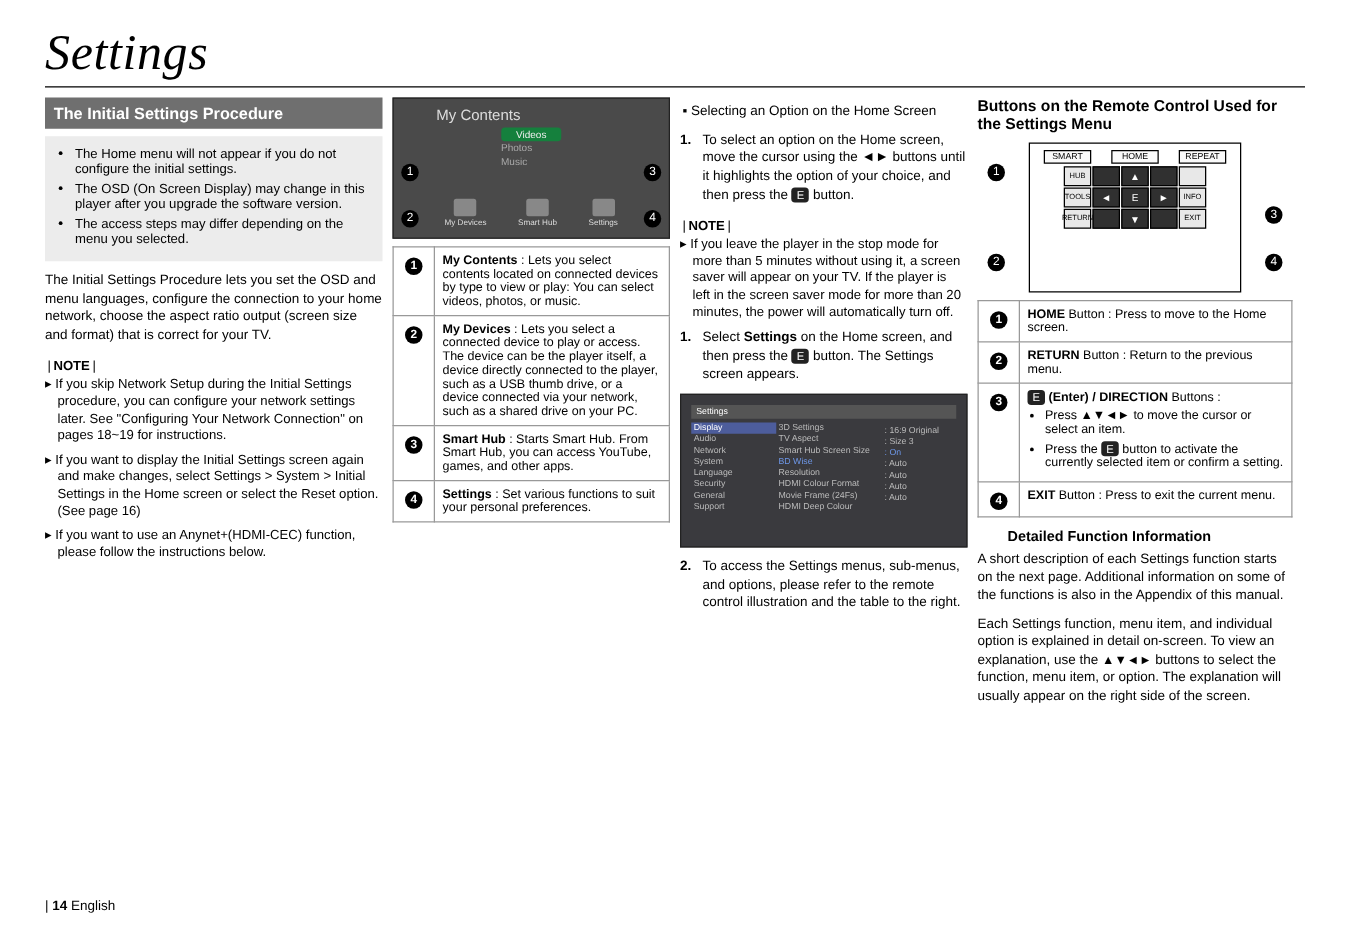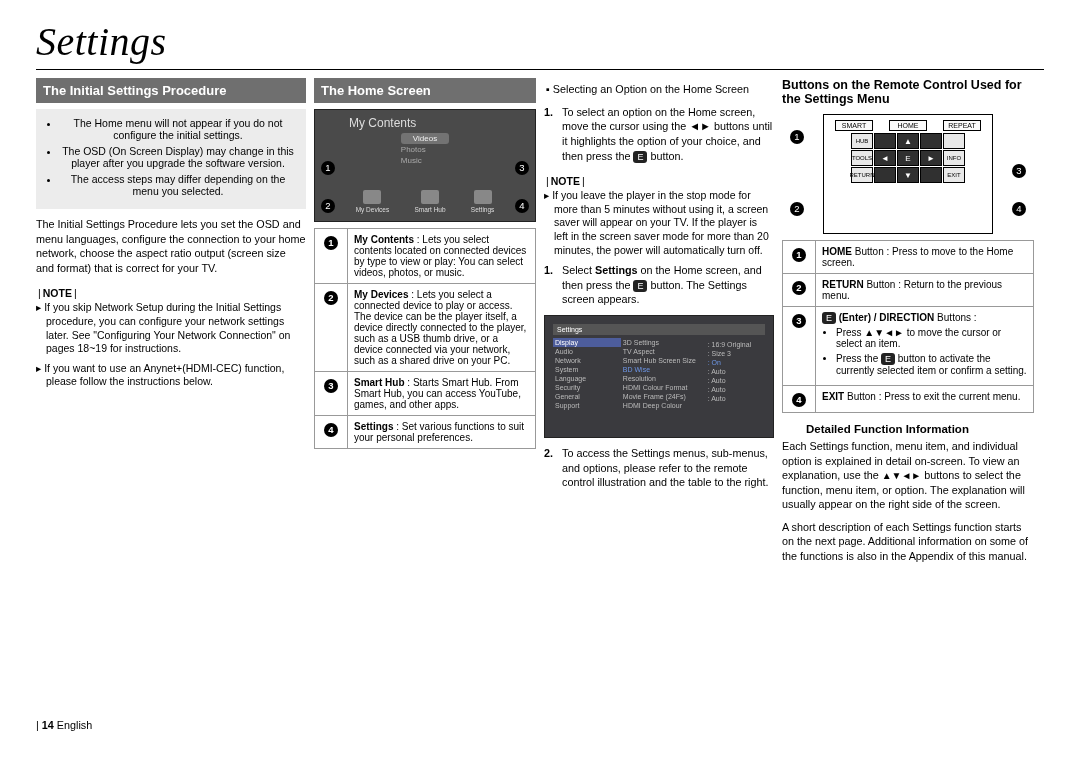--- a/index.html
+++ b/index.html
@@ -47,21 +47,20 @@
     font-weight: bold;
     font-size: 13px;
     padding: 5px 7px;
     margin: 0 0 6px;
   }
   .boxed {
     background: #ececec;
     padding: 8px 10px;
     font-size: 10.5px;
     margin-bottom: 8px;
-    text-align: center;
   }
   .boxed ul, ul.bulleted { margin: 0; padding-left: 14px; }
   .boxed li, ul.bulleted li { margin-bottom: 4px; }
   .body-text { font-size: 10.8px; line-height: 1.35; margin: 0 0 8px; }
   .note-label {
     font-size: 10.5px;
     font-weight: bold;
     margin: 4px 0 2px;
   }
   .note-label::before, .note-label::after {
@@ -139,29 +138,29 @@
       <div class="boxed">
         <ul class="bulleted">
           <li>The Home menu will not appear if you do not configure the initial settings.</li>
           <li>The OSD (On Screen Display) may change in this player after you upgrade the software version.</li>
           <li>The access steps may differ depending on the menu you selected.</li>
         </ul>
       </div>
       <p class="body-text">The Initial Settings Procedure lets you set the OSD and menu languages, configure the connection to your home network, choose the aspect ratio output (screen size and format) that is correct for your TV.</p>
       <div class="note-label">NOTE</div>
       <p class="note-item">If you skip Network Setup during the Initial Settings procedure, you can configure your network settings later. See "Configuring Your Network Connection" on pages 18~19 for instructions.</p>
+      <p class="note-item">If you want to display the Initial Settings screen again and make changes, select Settings &gt; System &gt; Initial Settings in the Home screen or select the Reset option. (See page 16)</p>
       <p class="note-item">If you want to use an Anynet+(HDMI-CEC) function, please follow the instructions below.</p>
     </div>
 
     <div class="col c2">
-      <div class="section-bar">The Home Screen</div>
       <div class="screen">
         <div class="title-t">My Contents</div>
         <div class="menu-s">
-          <div style="background:#737373;color:#eee;padding:0 12px;border-radius:3px;">Videos</div>
+          <div style="background:#15803d;color:#eee;padding:0 12px;border-radius:3px;">Videos</div>
           <div>Photos</div>
           <div>Music</div>
         </div>
         <div class="iconrow">
           <span>
               <i></i>
               <span>My Devices</span>
             </span>
           <span>
               <i></i>
@@ -313,25 +312,25 @@
           </td>
         </tr>
         <tr>
           <td class="num"><span class="circ-num">4</span></td>
           <td><b>EXIT</b><span> Button : Press to exit the current menu.</span></td>
         </tr>
       </tbody>
         </table>
 
       <p class="subhead sm" style="margin-top:10px;padding-left:24px;">Detailed Function Information</p>
+      <p class="body-text">A short description of each Settings function starts on the next page. Additional information on some of the functions is also in the Appendix of this manual.</p>
       <p class="body-text">
         <span>Each Settings function, menu item, and individual option is explained in detail on-screen. To view an explanation, use the</span>
         <span class="tri">▲▼◄►</span>
         <span> buttons to select the function, menu item, or option. The explanation will usually appear on the right side of the screen.</span>
       </p>
-      <p class="body-text">A short description of each Settings function starts on the next page. Additional information on some of the functions is also in the Appendix of this manual.</p>
     </div>
   </div>
 
   <div class="footer">
     | <b>14</b> <span>English</span>
   </div>
 </div>
 
 </body></html>

